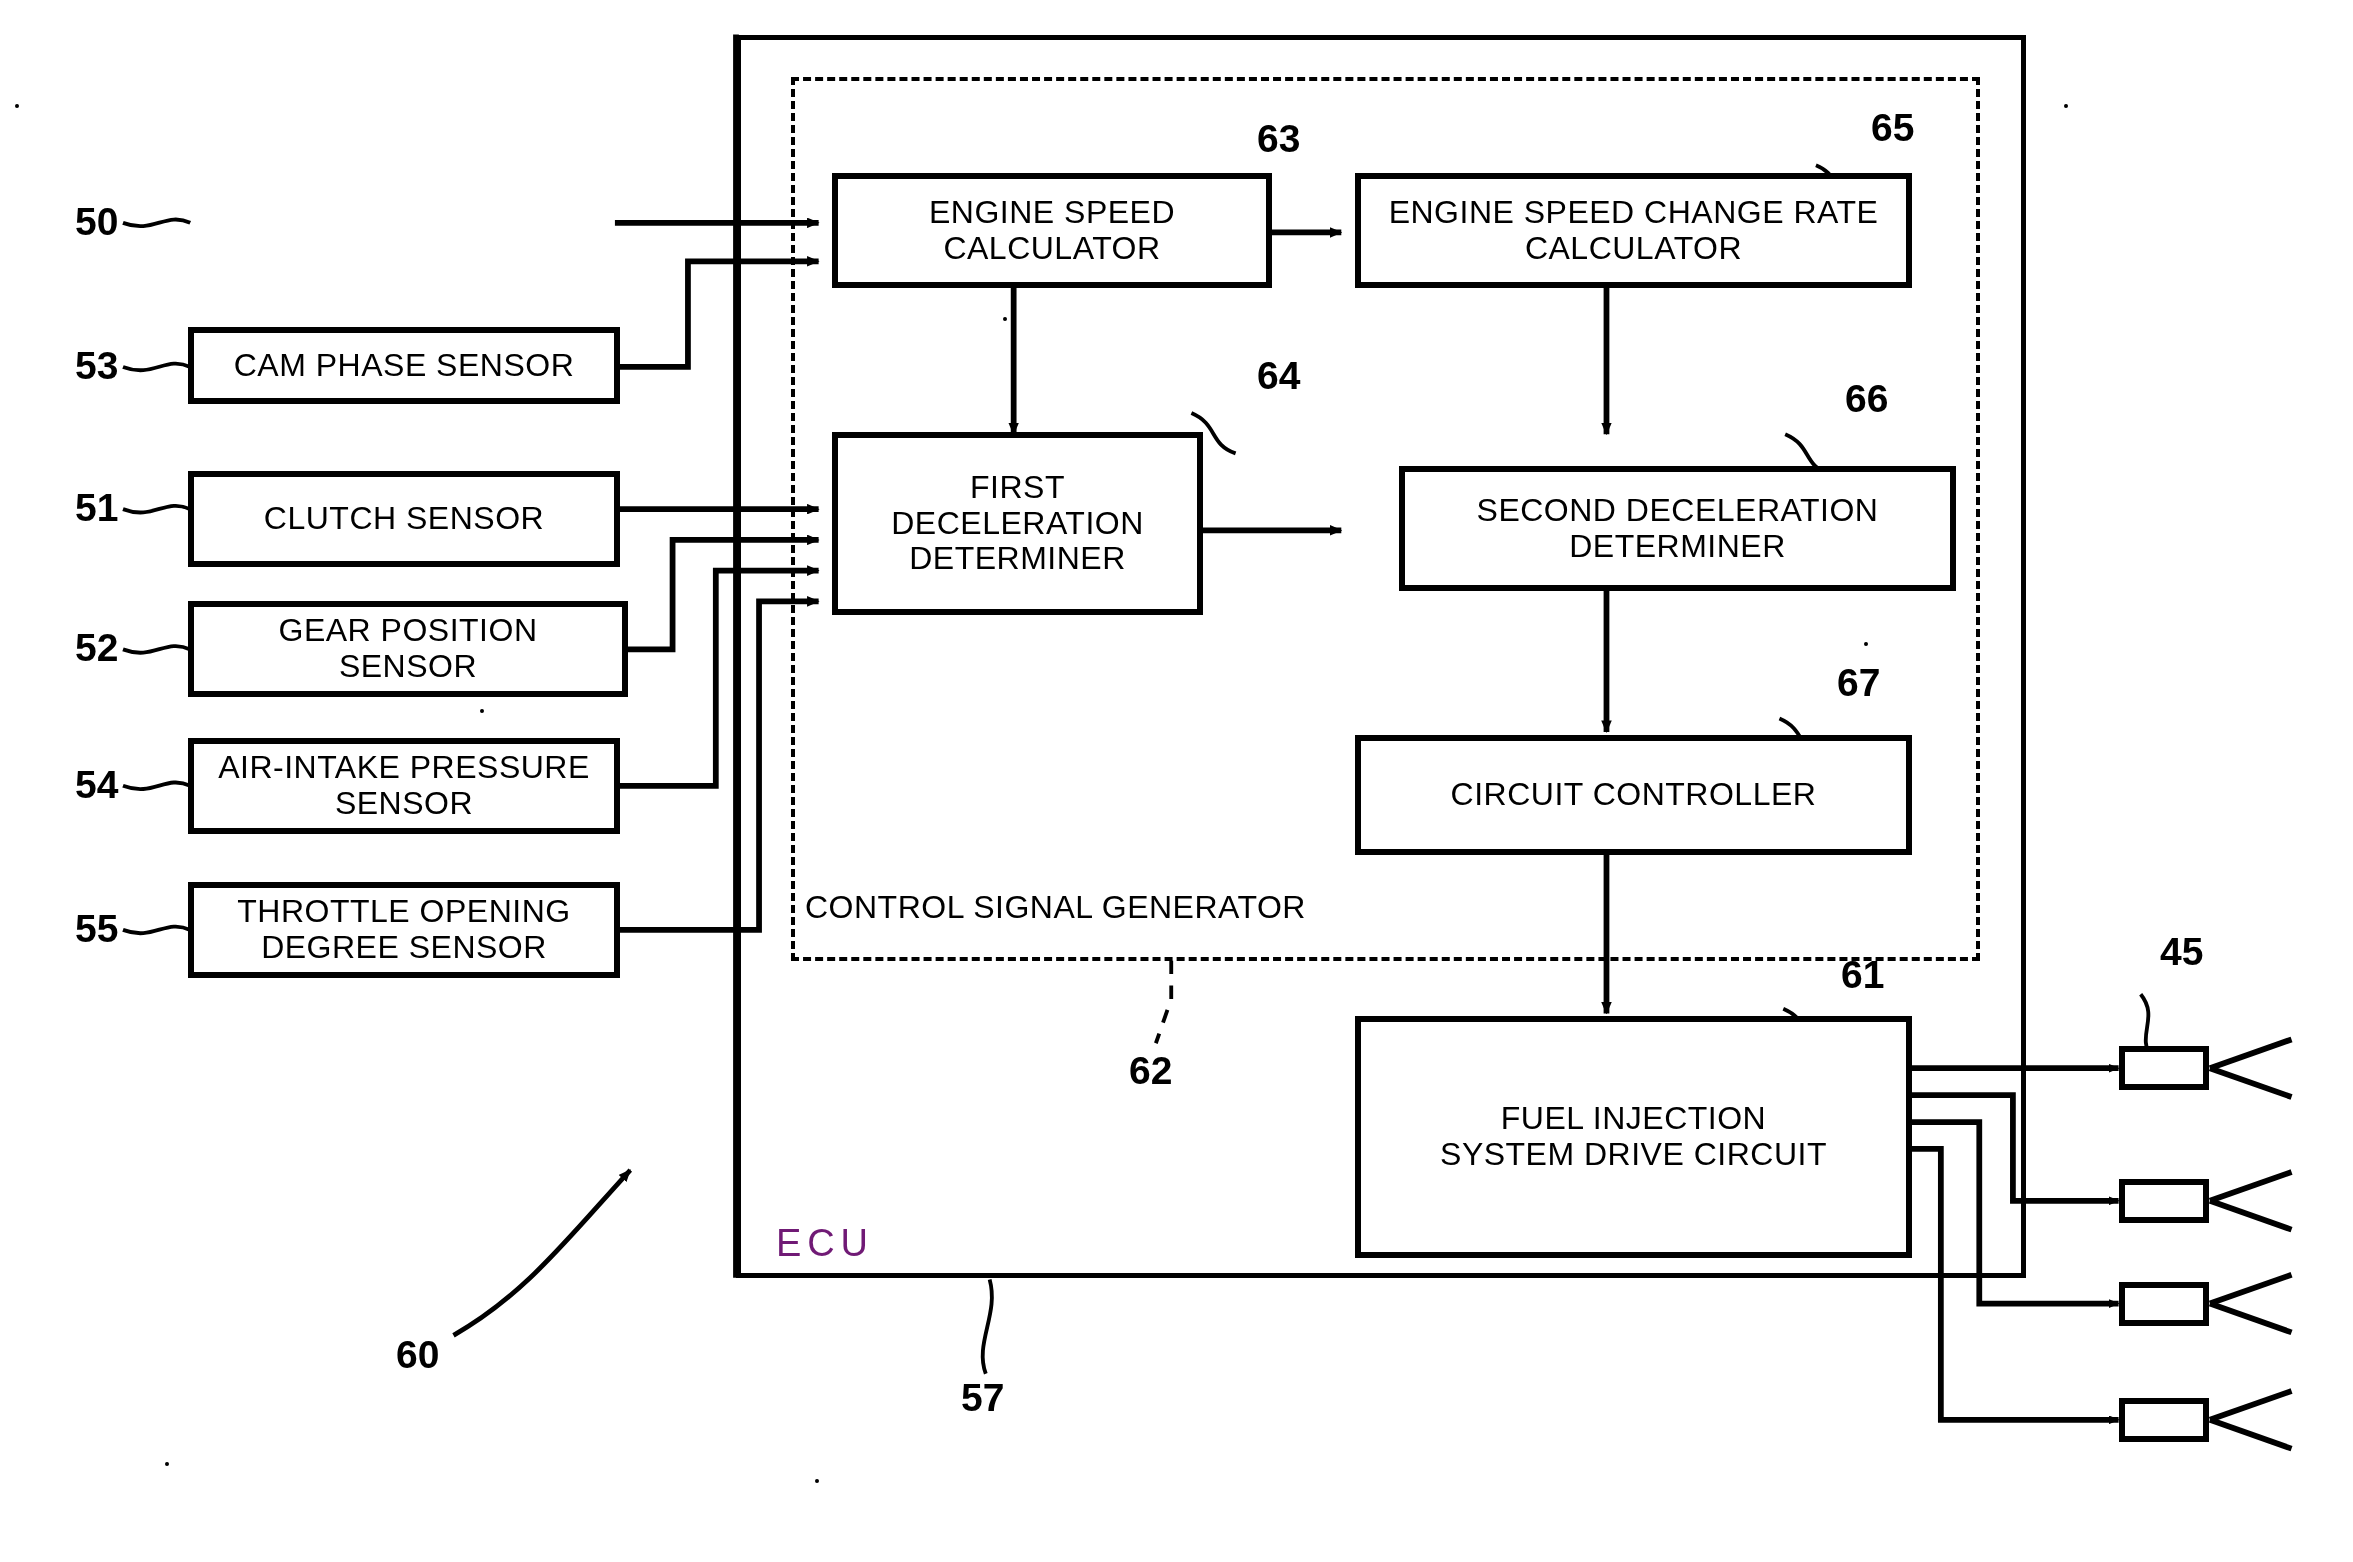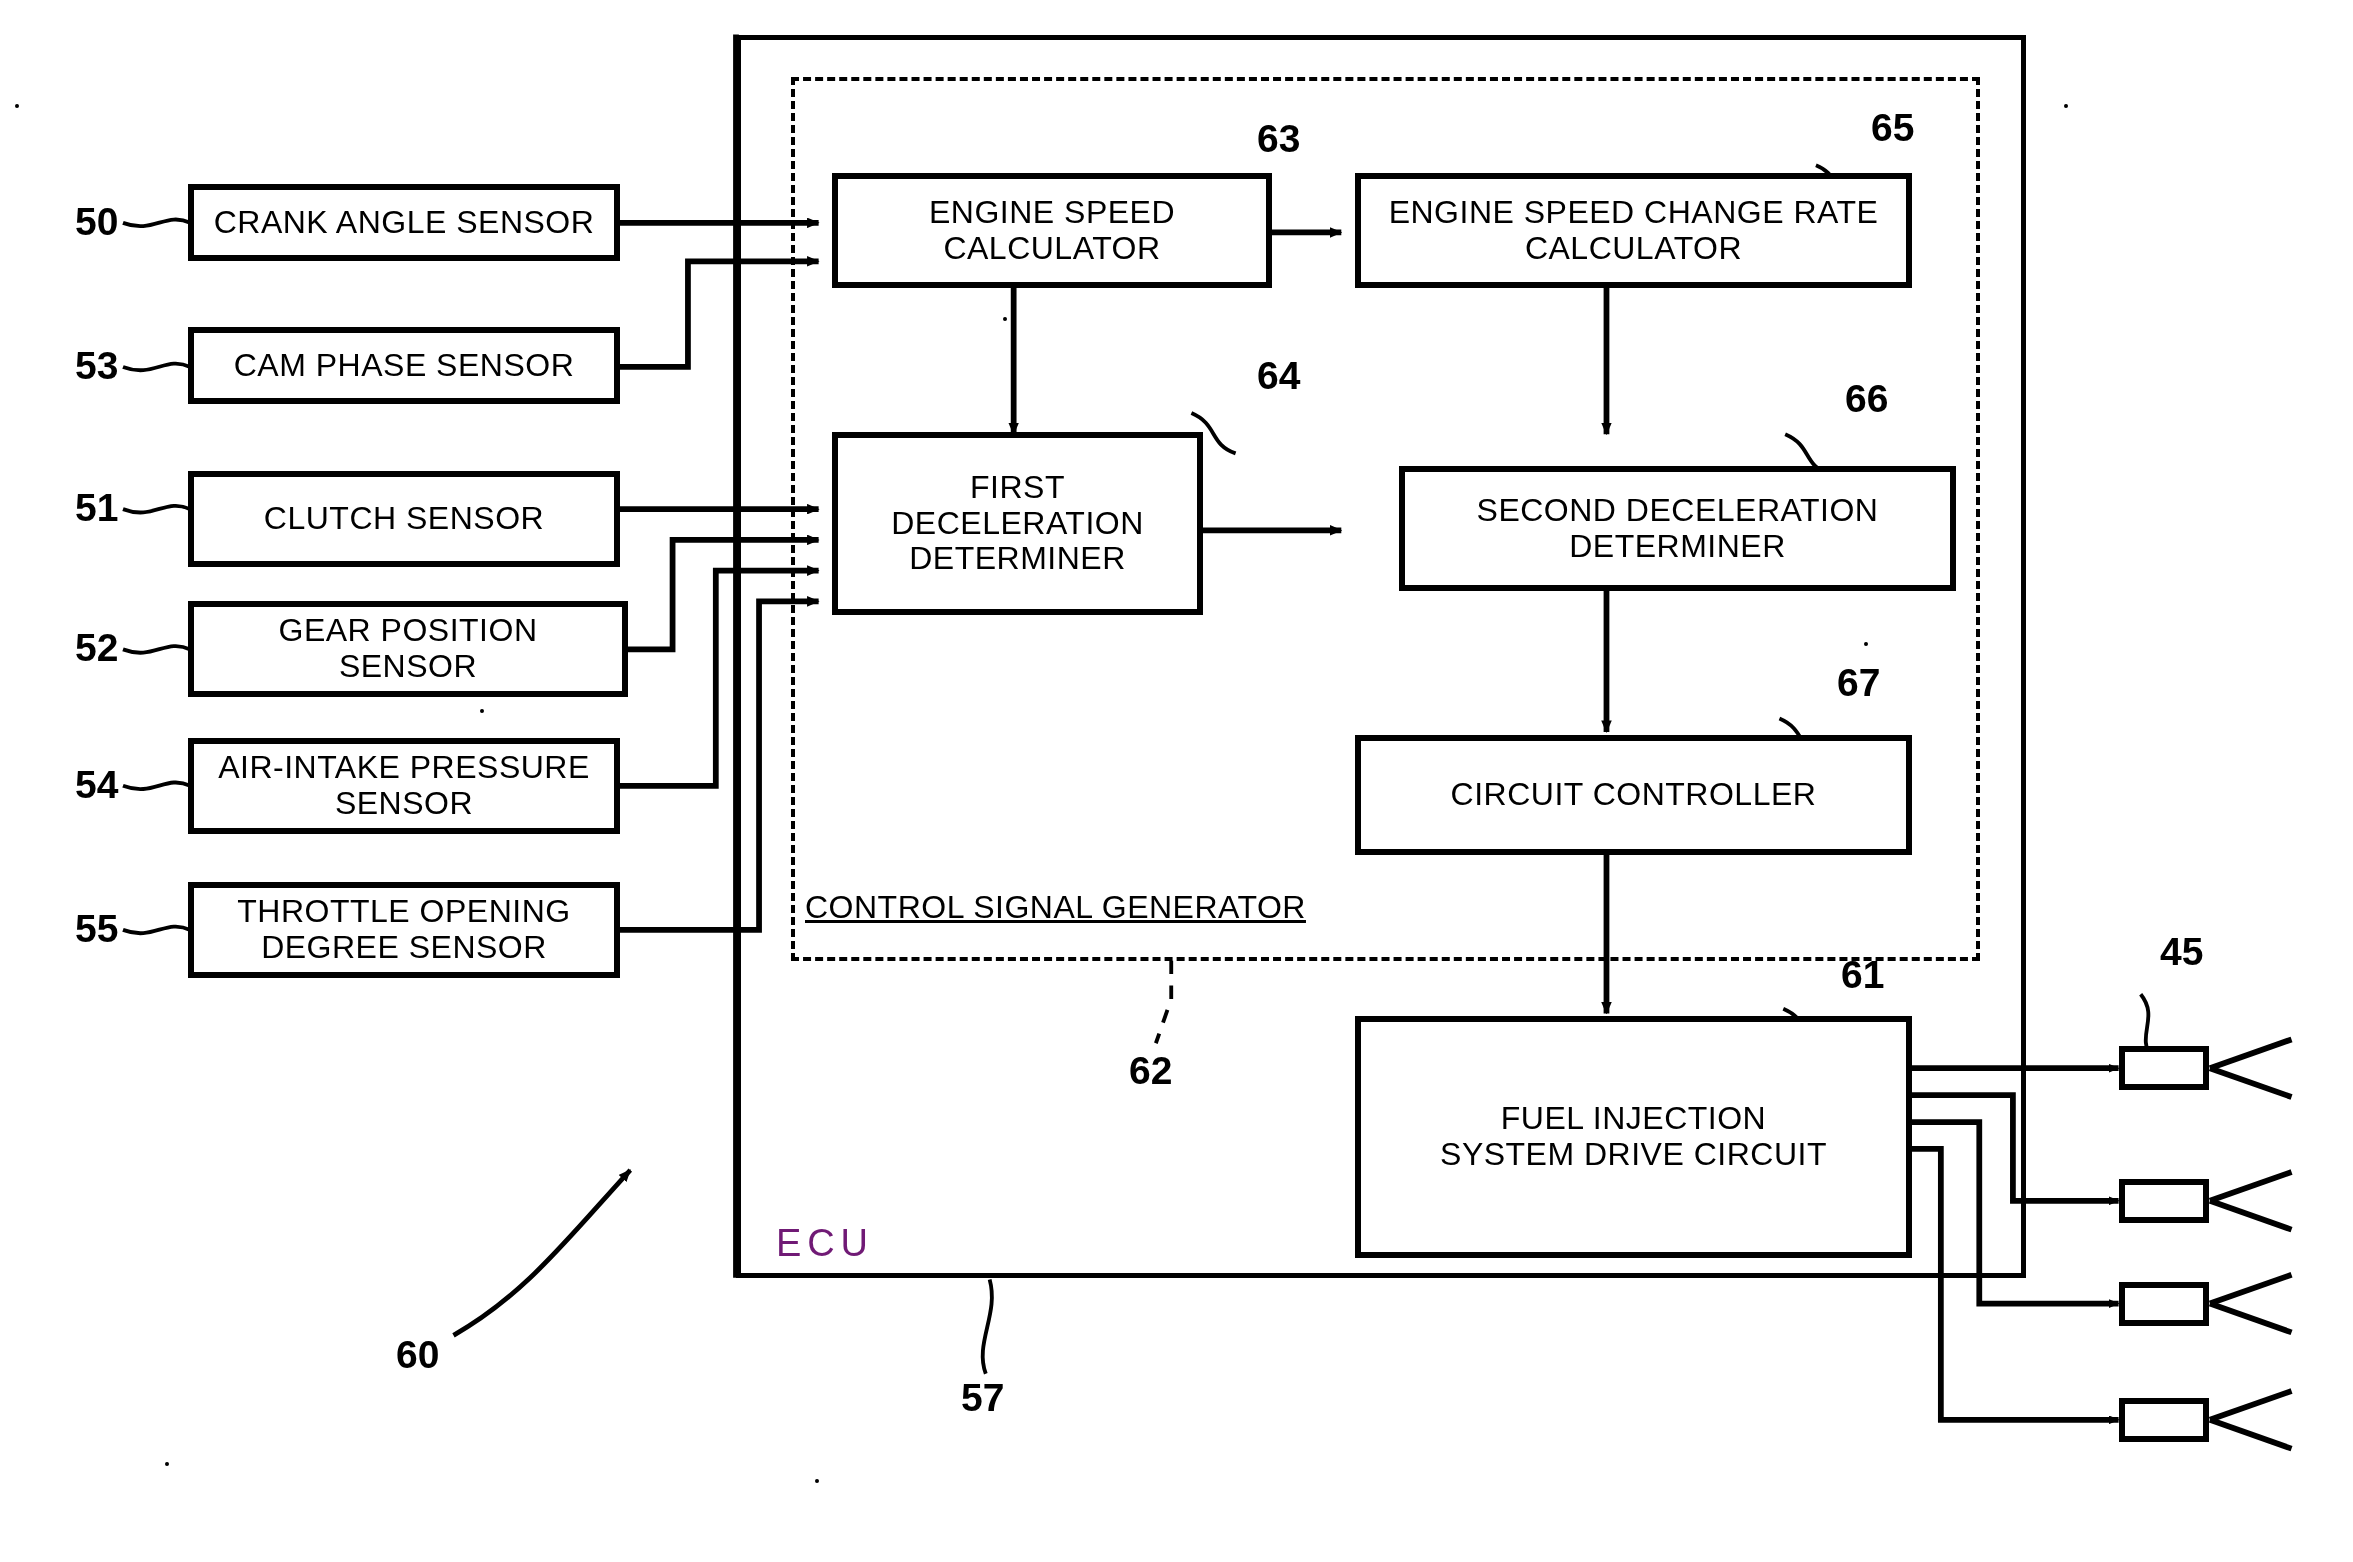--- a/index.html
+++ b/index.html
@@ -171,23 +171,20 @@
       <path d="M2300,1112 L2385,1142" stroke-width="6"></path>
       <path d="M2300,1250 L2385,1220" stroke-width="6"></path>
       <path d="M2300,1250 L2385,1280" stroke-width="6"></path>
       <path d="M2300,1357 L2385,1327" stroke-width="6"></path>
       <path d="M2300,1357 L2385,1387" stroke-width="6"></path>
       <path d="M2300,1478 L2385,1448" stroke-width="6"></path>
       <path d="M2300,1478 L2385,1508" stroke-width="6"></path>
     </g>
   </svg>
 
-  <div class="box sensor-box" style="left:188px; top:184px; width:432px; height:77px;">
-    <span class="lbl">CRANK ANGLE SENSOR</span>
-  </div>
   <div class="box sensor-box" style="left:188px; top:327px; width:432px; height:77px;">
     <span class="lbl">CAM PHASE SENSOR</span>
   </div>
   <div class="box sensor-box" style="left:188px; top:471px; width:432px; height:96px;">
     <span class="lbl">CLUTCH SENSOR</span>
   </div>
   <div class="box sensor-box" style="left:188px; top:601px; width:440px; height:96px;">
     <span class="lbl">GEAR POSITION
 SENSOR</span>
   </div>
@@ -231,21 +228,21 @@
 SYSTEM DRIVE CIRCUIT</span>
   </div>
 
   <div class="refnum" style="left:1257px; top:117px;">63</div>
   <div class="refnum" style="left:1871px; top:106px;">65</div>
   <div class="refnum" style="left:1257px; top:354px;">64</div>
   <div class="refnum" style="left:1845px; top:377px;">66</div>
   <div class="refnum" style="left:1837px; top:661px;">67</div>
   <div class="refnum" style="left:1841px; top:953px;">61</div>
 
-  <div class="plain-label" style="left:805px; top:889px;text-decoration:underline;">CONTROL SIGNAL GENERATOR</div>
+  <div class="plain-label" style="left:805px; top:889px;">CONTROL SIGNAL GENERATOR</div>
   <div class="refnum" style="left:1129px; top:1049px;">62</div>
 
   <div class="ecu-label" style="left:776px; top:1222px;">ECU</div>
   <div class="refnum" style="left:961px; top:1376px;">57</div>
 
   <div class="refnum" style="left:396px; top:1333px;">60</div>
 
   <div class="box injector-box" style="left:2119px; top:1046px;"></div>
   <div class="box injector-box" style="left:2119px; top:1179px;"></div>
   <div class="box injector-box" style="left:2119px; top:1282px;"></div>

